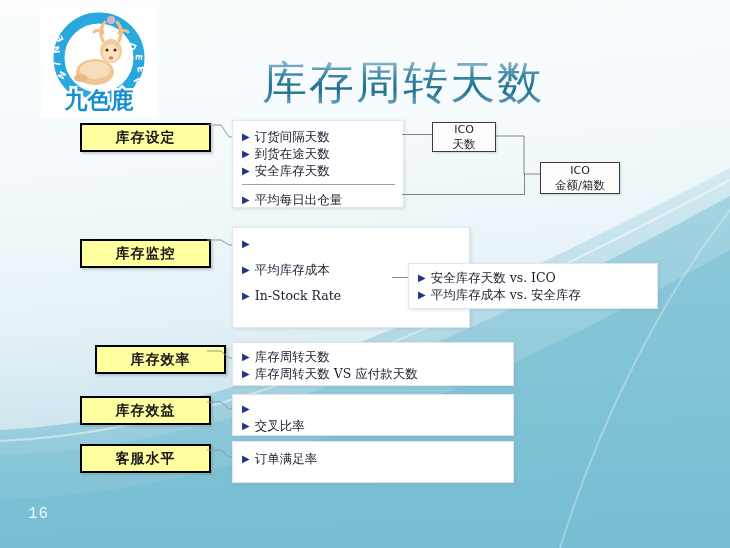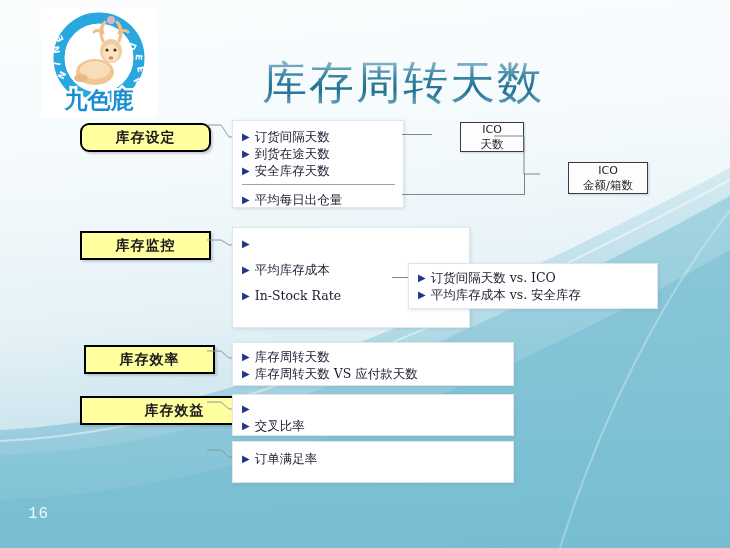--- a/index.html
+++ b/index.html
@@ -58,21 +58,20 @@
   .txt{white-space:nowrap;}
   .divider{height:1px;background:#9aa5ad;margin:5px 0 6px 0;}
 
   
   .icobox{
     position:absolute;background:#fdfdfd;border:1px solid #3b3b3b;
     box-shadow:1px 1px 2px rgba(110,130,145,.3);
     display:flex;flex-direction:column;align-items:center;justify-content:center;
     font-size:11.5px;color:#1b1b1b;line-height:14px;
     font-family:"DejaVu Serif","Liberation Serif",serif;
-    margin-left:28px;
   }
   .icobox .l1{font-family:"DejaVu Sans","Liberation Sans",sans-serif;font-size:11px;}
 
   
   .conn{position:absolute;background:#7b868e;}
   .conn-v{width:1px;}
   .conn-h{height:1px;}
 
   
   .pageno{
@@ -133,21 +132,21 @@
 
       <g>
         <text x="58" y="100" text-anchor="middle" font-family="DejaVu Sans, sans-serif" font-size="23" font-weight="bold" fill="#ffffff" stroke="#ffffff" stroke-width="5" paint-order="stroke">九色鹿</text>
         <text x="58" y="100" text-anchor="middle" font-family="DejaVu Sans, sans-serif" font-size="23" font-weight="bold" fill="#1a8fd0">九色鹿</text>
       </g>
     </svg>
   </div>
 
   <div class="title">库存周转天数</div>
 
-  <div class="chip" style="left:80px;top:123px;width:127px;height:25px;border-radius:9px;">库存设定</div>
+  <div class="chip" style="left:80px;top:123px;width:127px;height:25px;">库存设定</div>
 
   <svg style="position:absolute;left:207px;top:123px;width:28px;height:26px;">
     <path d="M0,2 L14,2 L22,14 L28,14" fill="none" stroke="#8d989f" stroke-width="1"></path>
   </svg>
 
   <div class="panel" style="left:232px;top:120px;width:170px;height:86px;">
     <div style="padding:7px 8px 0 9px;">
       <div class="row">
           <span class="bullet">▶</span>
           <span class="txt">订货间隔天数</span>
@@ -178,21 +177,21 @@
     <path d="M0,6 L30,6 L30,44 L46,44" fill="none" stroke="#7b868e" stroke-width="1"></path>
   </svg>
   <div class="conn conn-h" style="left:402px;top:194px;width:122px;"></div>
   <div class="conn conn-v" style="left:524px;top:174px;height:21px;"></div>
 
   <div class="icobox" style="left:540px;top:162px;width:78px;height:30px;">
     <span class="l1">ICO</span>
     <span>金额/箱数</span>
   </div>
 
-  <div class="chip" style="left:80px;top:231px;width:127px;height:25px;">库存监控</div>
+  <div class="chip" style="left:80px;top:239px;width:127px;height:25px;">库存监控</div>
 
   <svg style="position:absolute;left:207px;top:231px;width:28px;height:26px;">
     <path d="M0,9 L14,9 L22,14 L28,14" fill="none" stroke="#8d989f" stroke-width="1"></path>
   </svg>
 
   <div class="panel" style="left:232px;top:227px;width:236px;height:99px;">
     <div style="padding:7px 8px 0 9px;">
       <div class="row">
         <span class="bullet">▶</span>
       </div>
@@ -206,66 +205,67 @@
         </div>
     </div>
   </div>
 
   <div class="conn conn-h" style="left:392px;top:277px;width:16px;"></div>
 
   <div class="panel" style="left:408px;top:263px;width:248px;height:44px;">
     <div style="padding:5px 8px 0 9px;">
       <div class="row">
           <span class="bullet">▶</span>
-          <span class="txt">订货间隔天数 vs. ICO</span>
+          <span class="txt">安全库存天数 vs. ICO</span>
         </div>
       <div class="row">
           <span class="bullet">▶</span>
           <span class="txt">平均库存成本 vs. 安全库存</span>
         </div>
     </div>
   </div>
 
-  <div class="chip" style="left:84px;top:345px;width:127px;height:25px;">库存效率</div>
+  <div class="chip" style="left:95px;top:345px;width:127px;height:25px;">库存效率</div>
 
   <svg style="position:absolute;left:207px;top:345px;width:28px;height:26px;">
     <path d="M0,6 L14,6 L22,13 L28,13" fill="none" stroke="#8d989f" stroke-width="1"></path>
   </svg>
 
   <div class="panel" style="left:232px;top:342px;width:280px;height:42px;">
     <div style="padding:5px 8px 0 9px;">
       <div class="row">
           <span class="bullet">▶</span>
           <span class="txt">库存周转天数</span>
         </div>
       <div class="row">
           <span class="bullet">▶</span>
           <span class="txt">库存周转天数 VS 应付款天数</span>
         </div>
     </div>
   </div>
 
-  <div class="chip" style="left:80px;top:396px;width:127px;height:25px;padding-left:29px;">库存效益</div>
+  <div class="chip" style="left:80px;top:396px;width:127px;height:25px;">库存效益</div>
 
   <svg style="position:absolute;left:207px;top:396px;width:28px;height:26px;">
     <path d="M0,6 L14,6 L22,13 L28,13" fill="none" stroke="#8d989f" stroke-width="1"></path>
   </svg>
 
   <div class="panel" style="left:232px;top:394px;width:280px;height:40px;">
     <div style="padding:5px 8px 0 9px;">
       <div class="row">
           <span class="bullet">▶</span>
         </div>
       <div class="row">
           <span class="bullet">▶</span>
           <span class="txt">交叉比率</span>
         </div>
     </div>
   </div>
 
+  <div class="chip" style="left:80px;top:444px;width:127px;height:25px;">客服水平</div>
 
   <svg style="position:absolute;left:207px;top:444px;width:28px;height:26px;">
     <path d="M0,6 L14,6 L22,13 L28,13" fill="none" stroke="#8d989f" stroke-width="1"></path>
   </svg>
 
   <div class="panel" style="left:232px;top:441px;width:280px;height:40px;">
     <div style="padding:8px 8px 0 9px;">
       <div class="row">
           <span class="bullet">▶</span>
           <span class="txt">订单满足率</span>

